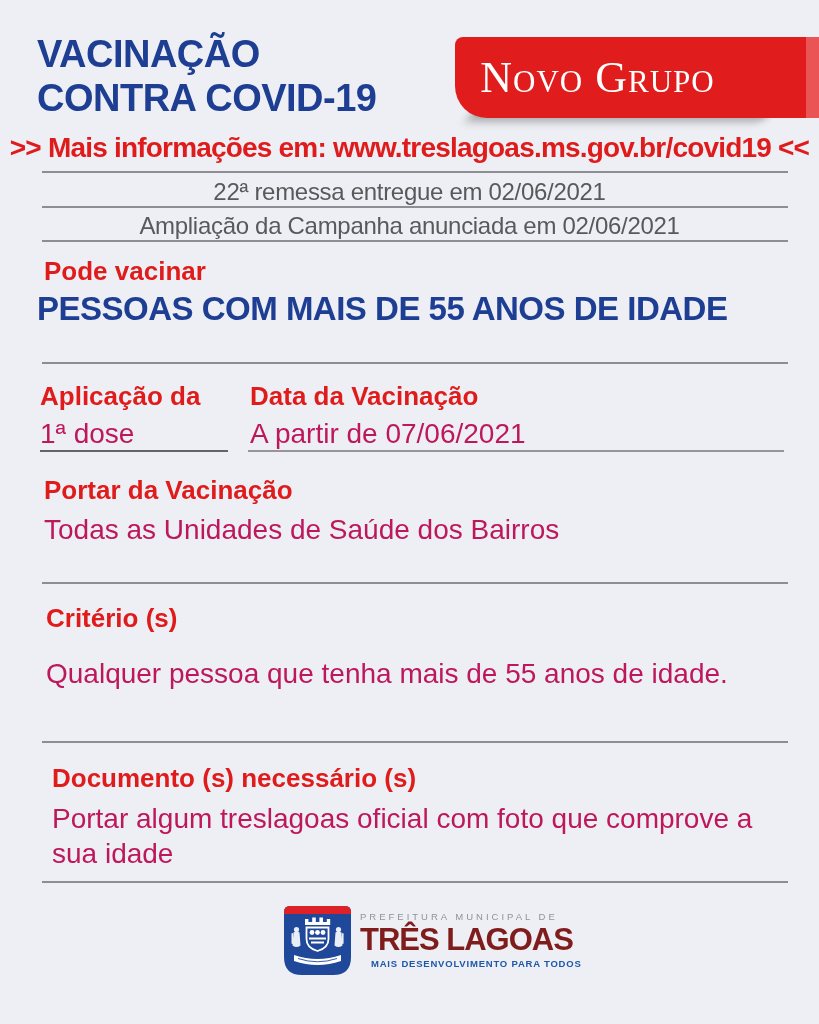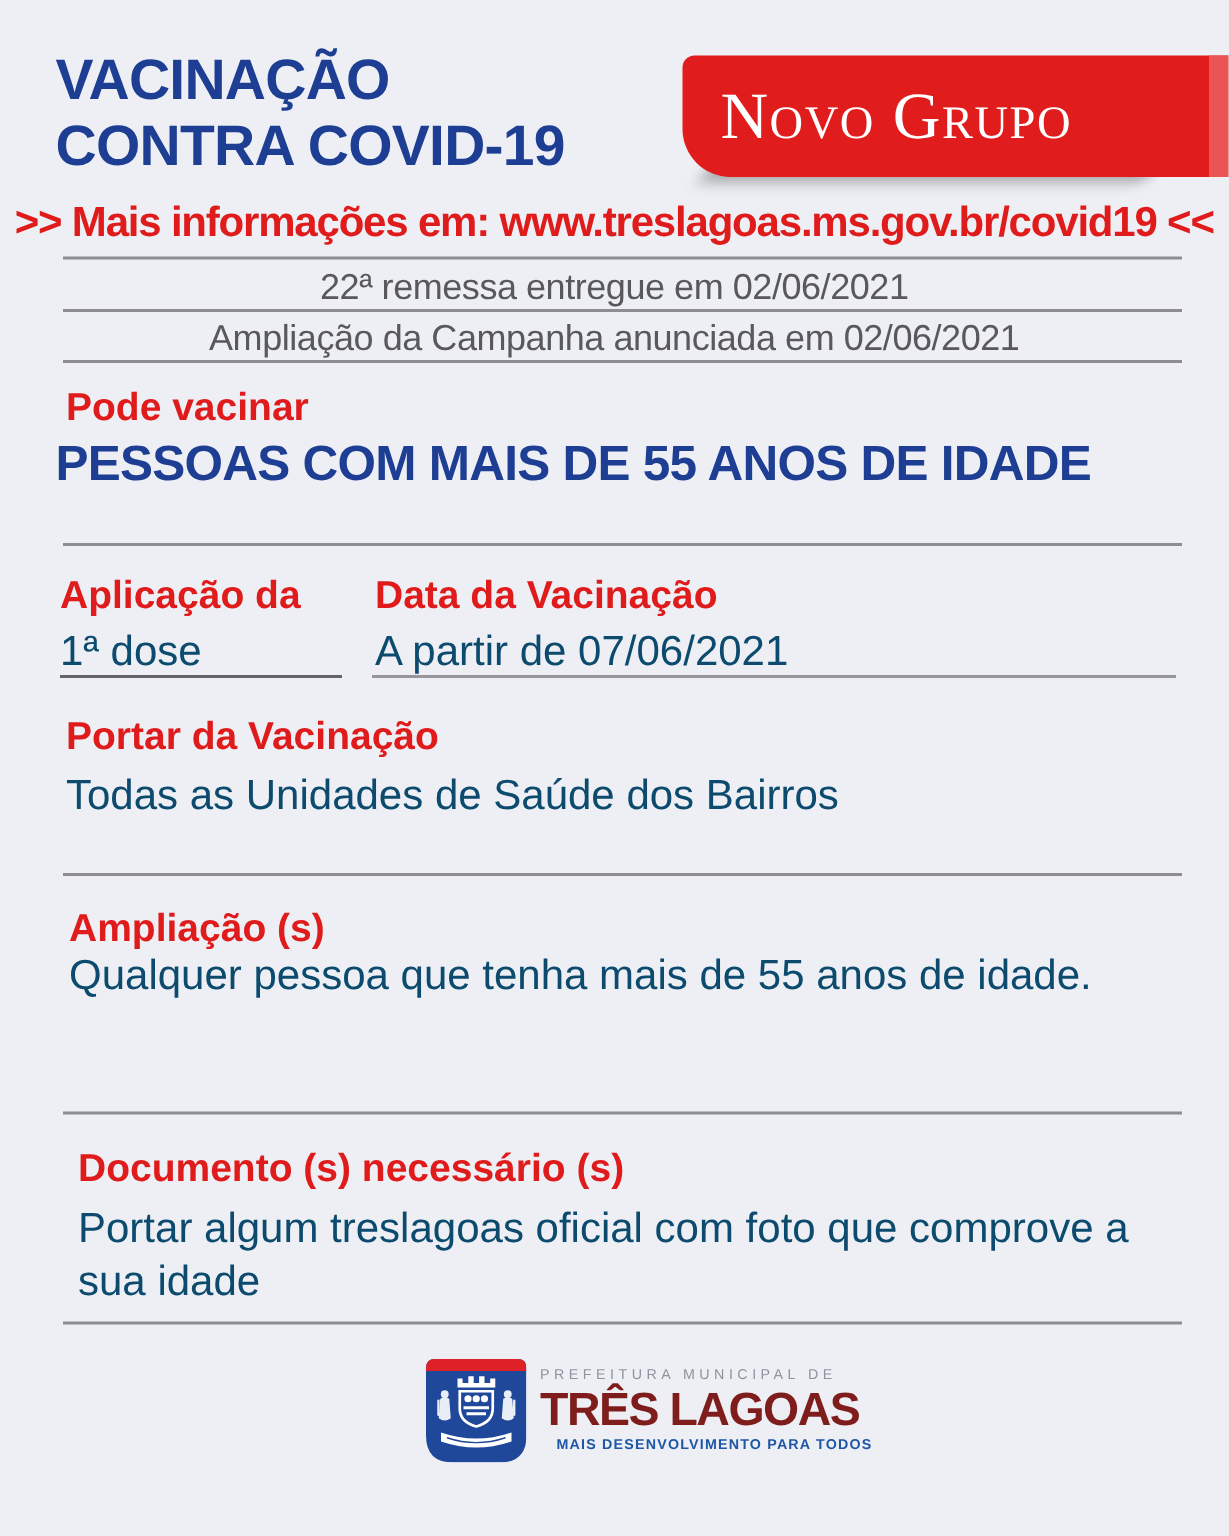--- a/index.html
+++ b/index.html
@@ -22,36 +22,36 @@
          font-size:44px;color:#ffffff;letter-spacing:1px;}
 
   .info-line{position:absolute;left:0;top:132px;width:819px;text-align:center;
          color:#e01b1b;font-weight:bold;font-size:28px;letter-spacing:-0.8px;}
 
   .rule{position:absolute;left:42px;width:746px;height:2px;background:#8d8d93;}
   .notice{position:absolute;left:0;width:819px;text-align:center;
          color:#59595b;font-size:24px;letter-spacing:-0.3px;}
 
   .label-red{color:#e01b1b;font-weight:bold;font-size:26px;}
-  .value-gray{color:#0c4a6e;font-size:28px;}
+  .value-gray{color:#be185d;font-size:28px;}
 
   .pode{position:absolute;left:44px;top:256px;}
   .headline{position:absolute;left:37px;top:290px;color:#1d3e93;font-weight:bold;
          font-size:33px;letter-spacing:-0.5px;}
 
   .col-dose{position:absolute;left:40px;top:381px;}
   .col-date{position:absolute;left:250px;top:381px;}
   .col-dose .value-gray,.col-date .value-gray{display:block;margin-top:6px;}
   .ul-left{position:absolute;left:40px;top:450px;width:188px;height:2px;background:#646467;}
   .ul-right{position:absolute;left:248px;top:450px;width:536px;height:2px;background:#95959a;}
 
   .sec-local{position:absolute;left:44px;top:475px;}
   .sec-local .value-gray{display:block;margin-top:8px;}
   .sec-criterio{position:absolute;left:46px;top:603px;}
-  .sec-criterio .value-gray{display:block;margin-top:0;}
+  .sec-criterio .value-gray{display:block;margin-top:24px;}
   .sec-doc{position:absolute;left:52px;top:763px;width:745px;}
   .sec-doc .value-gray{display:block;margin-top:7px;line-height:35px;}
 
   
   .footer{position:absolute;left:284px;top:906px;display:flex;gap:9px;align-items:flex-start;}
   .org-super{color:#8d939d;font-size:9.5px;letter-spacing:3px;white-space:nowrap;margin-top:5px;}
   .org-name{color:#7f1d1d;font-weight:bold;font-size:31px;letter-spacing:-1px;
             line-height:31px;margin-top:2px;white-space:nowrap;}
   .org-tagline{color:#1d57a6;font-weight:bold;font-size:9.5px;letter-spacing:0.8px;
             white-space:nowrap;margin-top:3px;margin-left:11px;}
@@ -97,21 +97,21 @@
   <div class="ul-right"></div>
 
   <div class="sec-local">
     <span class="label-red">Portar da Vacinação</span>
     <span class="value-gray">Todas as Unidades de Saúde dos Bairros</span>
   </div>
 
   <div class="rule" style="top:582px"></div>
 
   <div class="sec-criterio">
-    <span class="label-red">Ampliação (s)</span>
+    <span class="label-red">Critério (s)</span>
     <span class="value-gray">Qualquer pessoa que tenha mais de 55 anos de idade.</span>
   </div>
 
   <div class="rule" style="top:741px"></div>
 
   <div class="sec-doc">
     <span class="label-red">Documento (s) necessário (s)</span>
     <span class="value-gray">Portar algum treslagoas oficial com foto que comprove a sua idade</span>
   </div>
 

